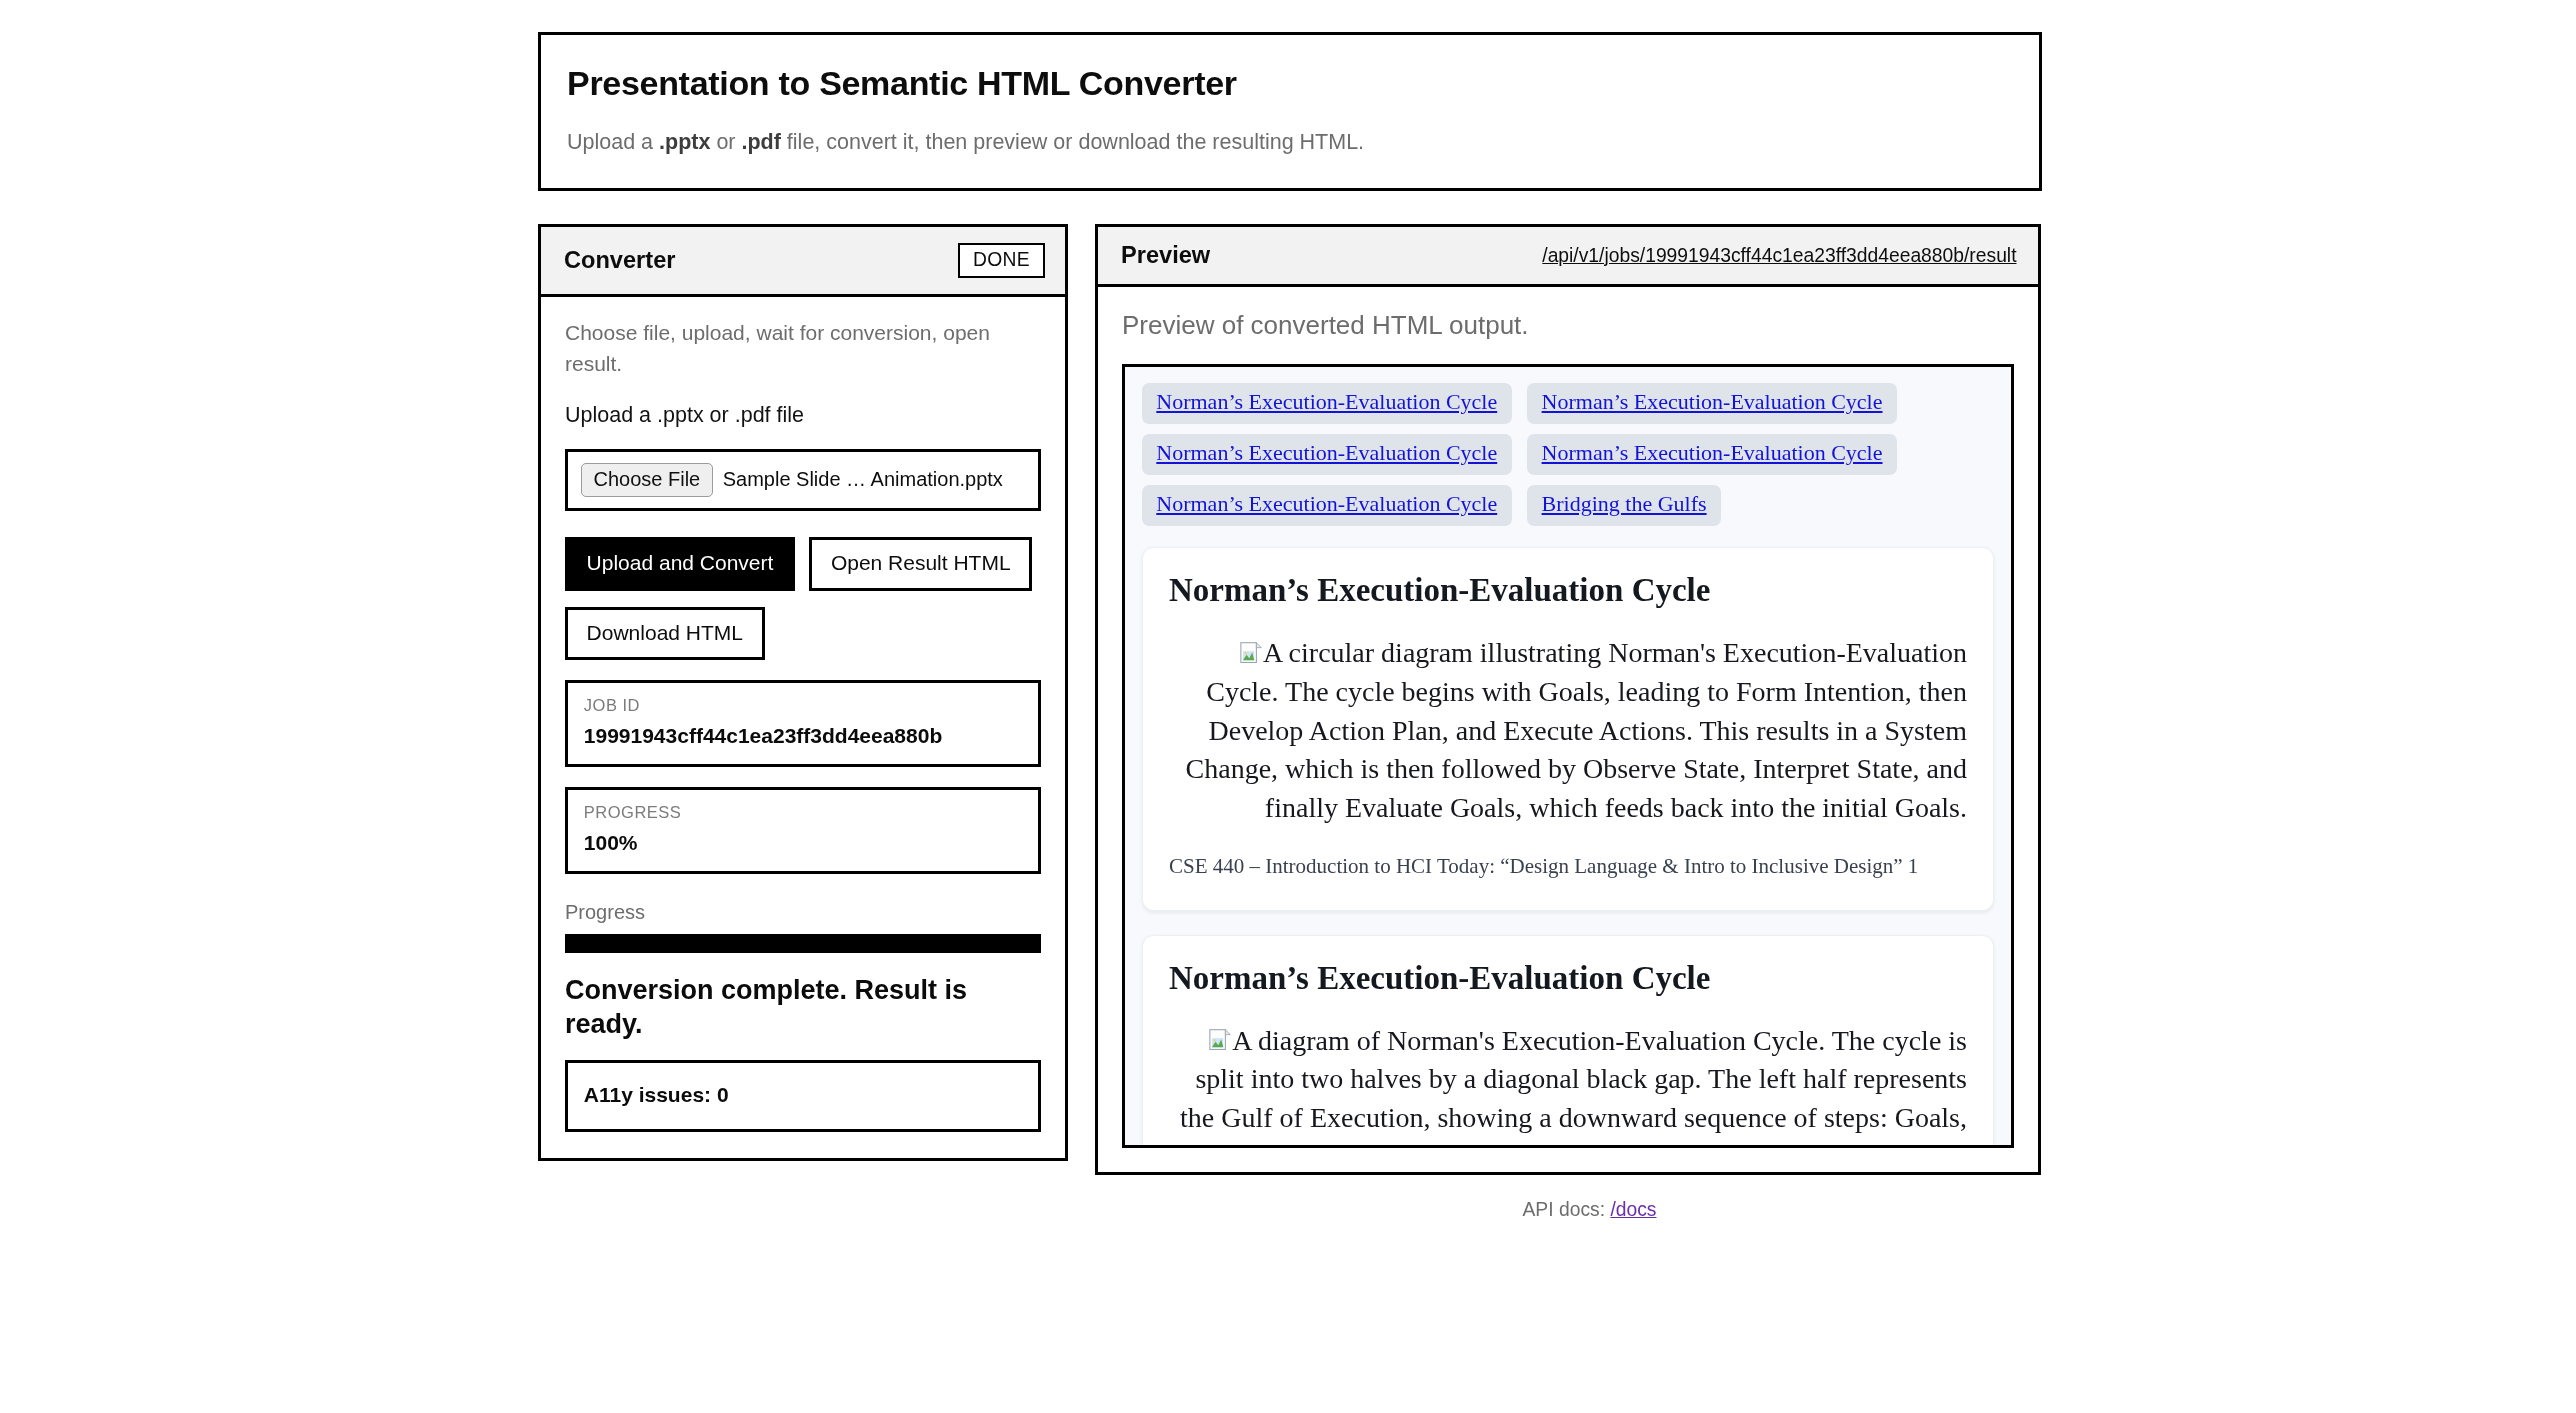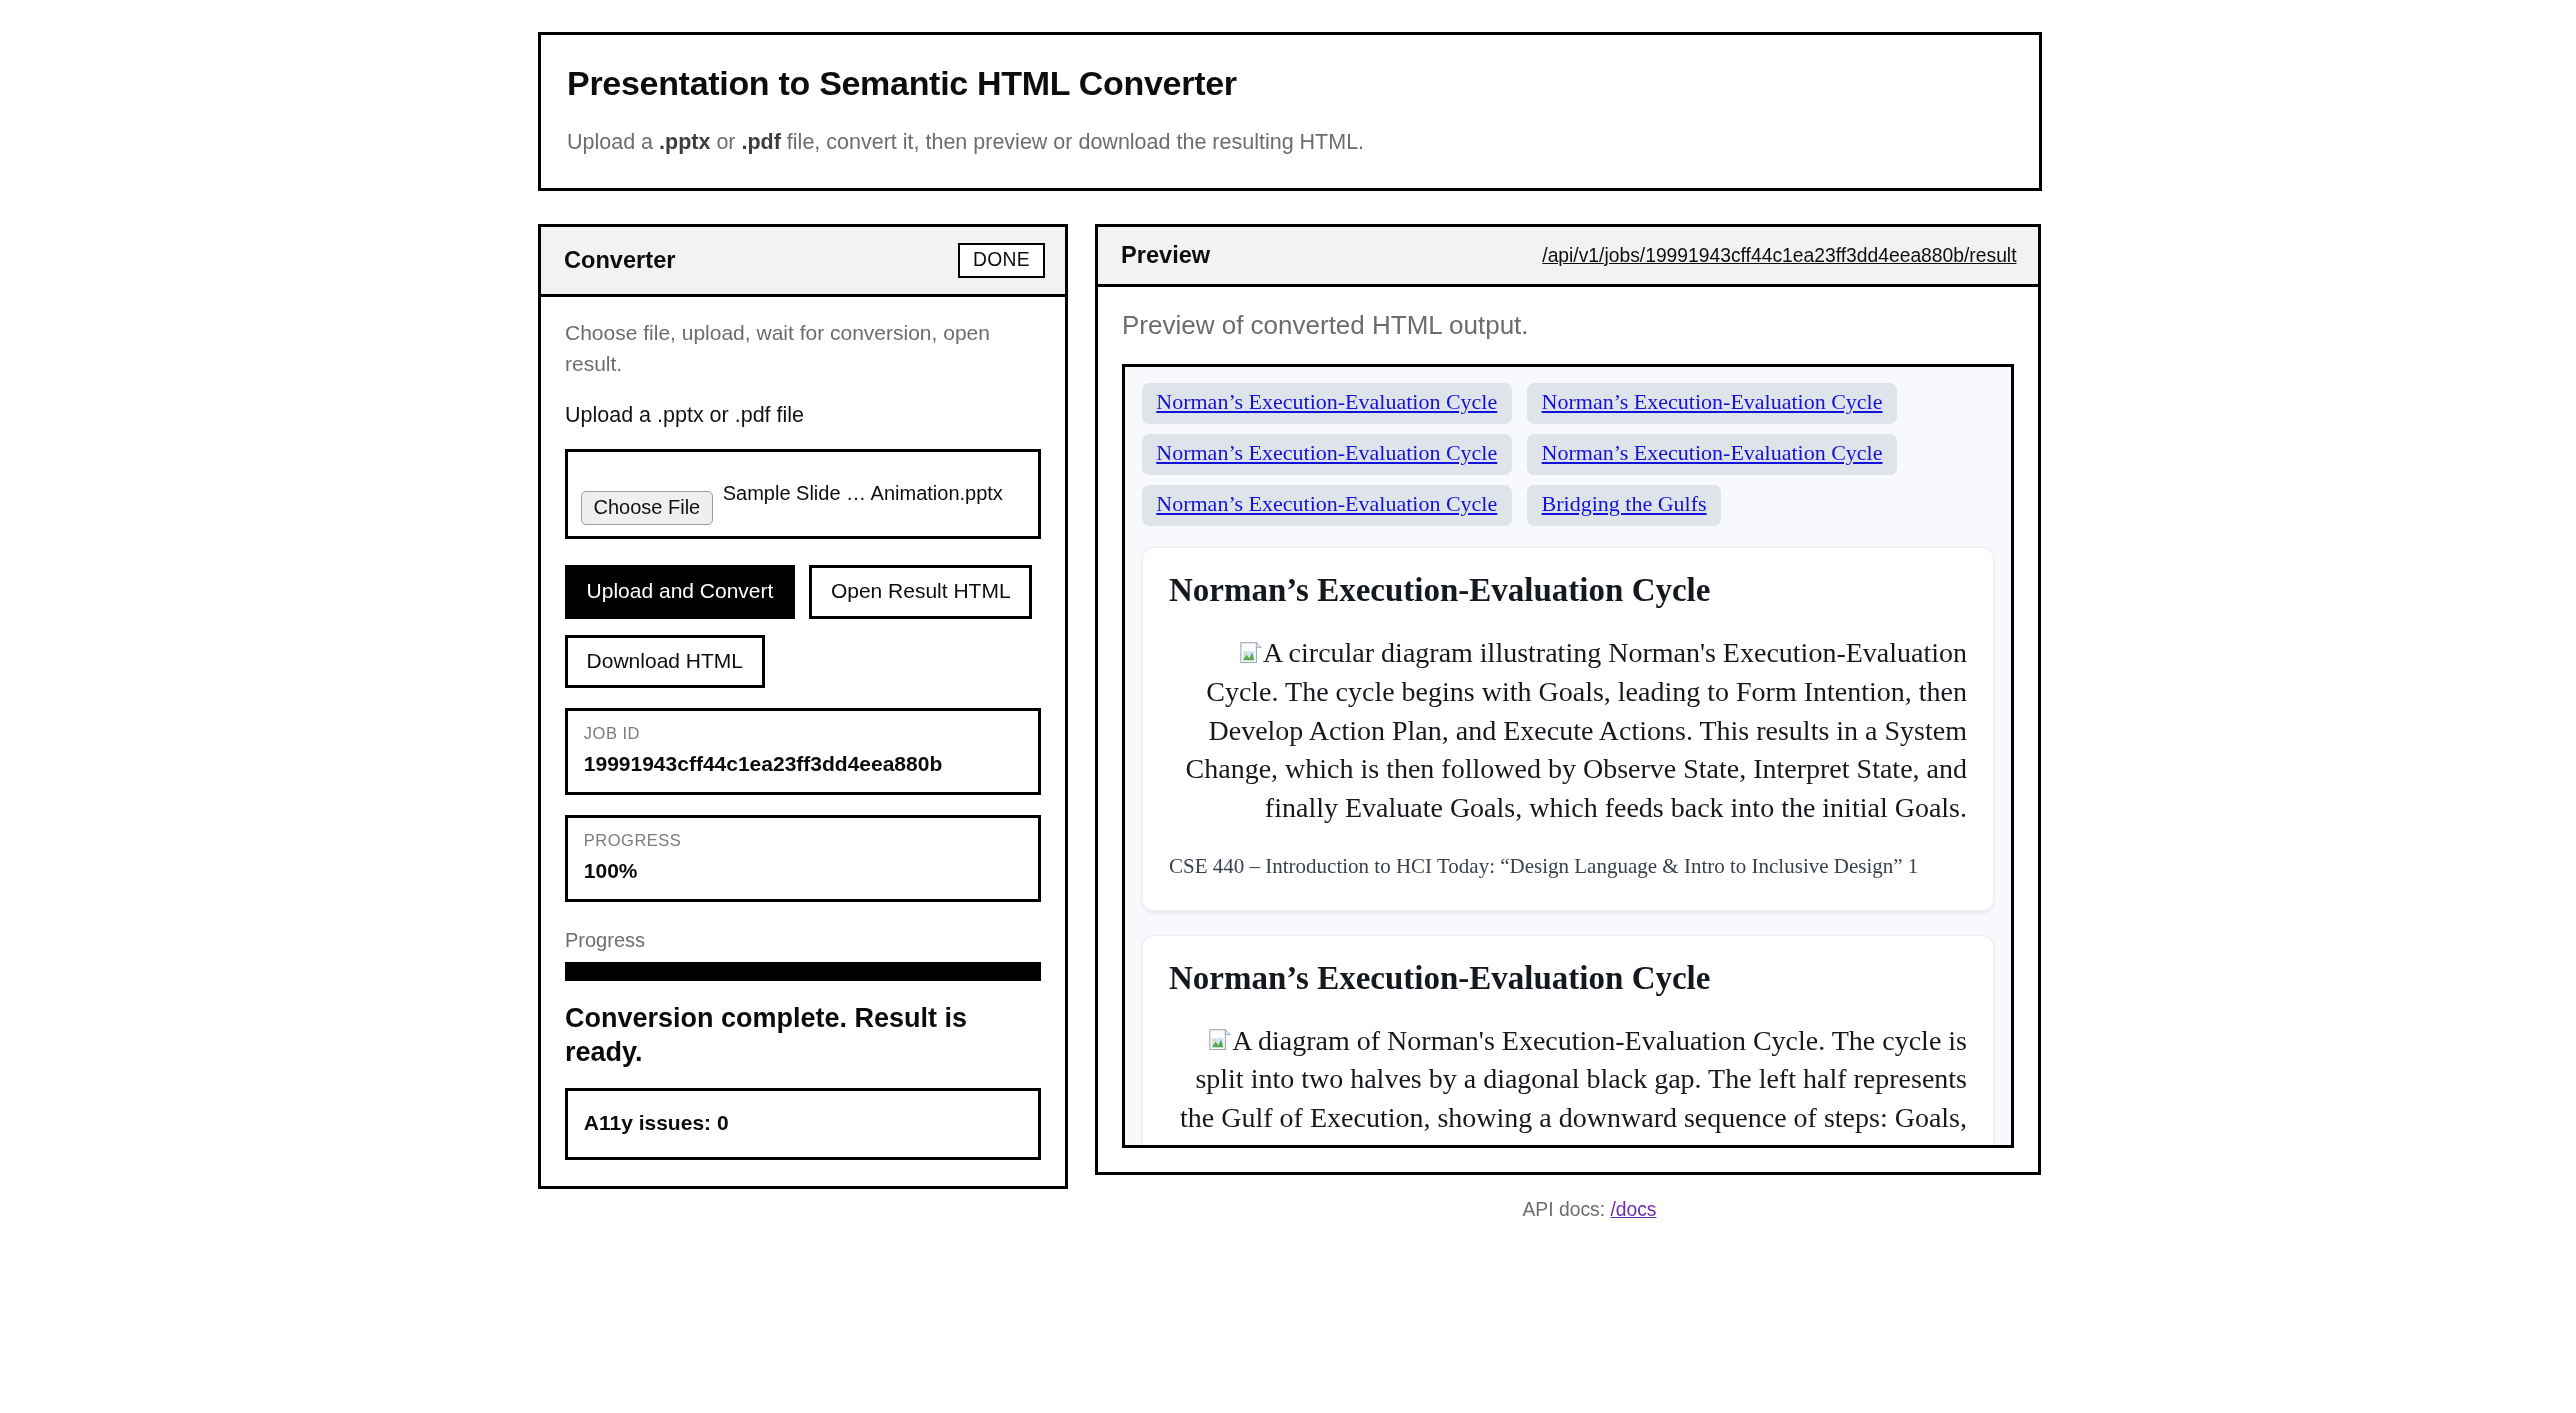--- a/index.html
+++ b/index.html
@@ -117,21 +117,20 @@
   }
   .choose-file-btn {
     border: 1.4px solid #9c9c9c;
     border-radius: 5px;
     background: #efefef;
     font-size: 20px;
     color: #101010;
     padding: 5.7px 11.5px 7.2px 11.5px;
     line-height: 1;
     white-space: nowrap;
-    margin-top: 28px;
   }
   .file-name {
     font-size: 20px;
     color: #0d0d0d;
     white-space: nowrap;
     overflow: hidden;
   }
 
   
   .btn-row {

